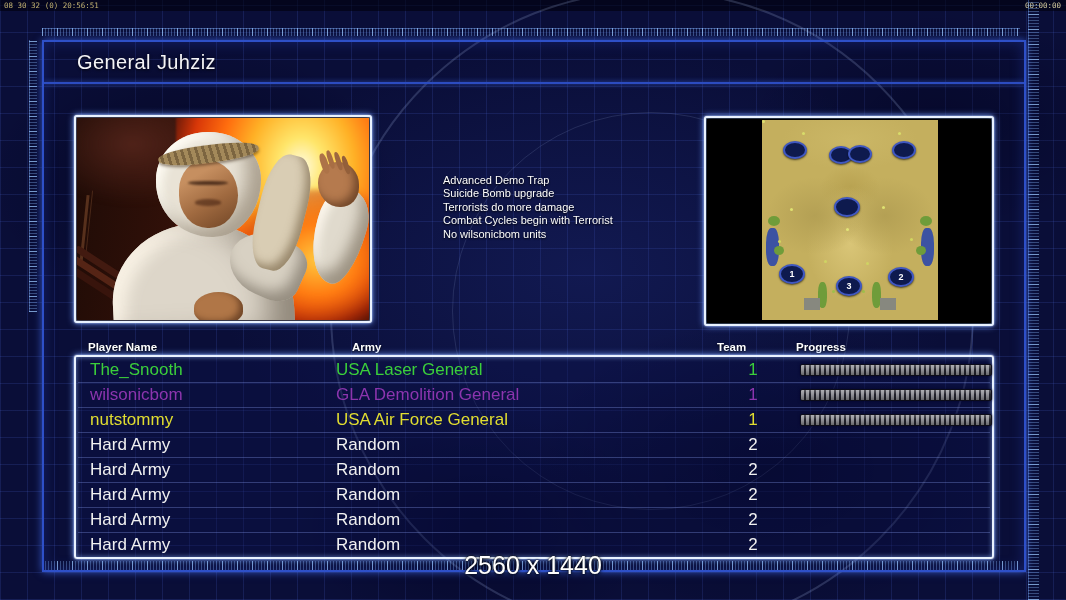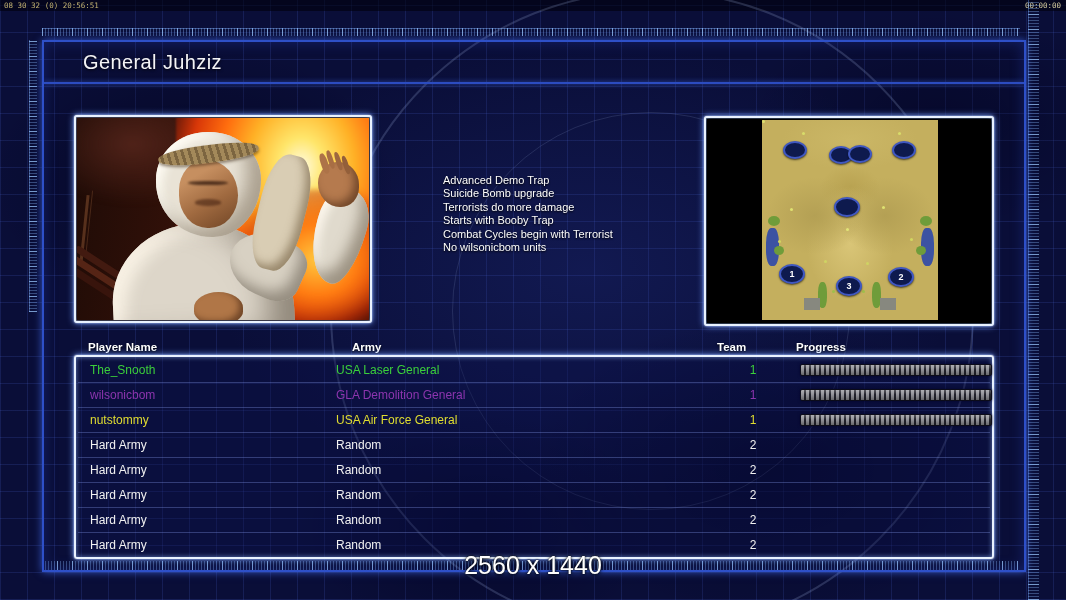--- a/index.html
+++ b/index.html
@@ -34,21 +34,21 @@
       repeating-linear-gradient(0deg, rgba(140,190,255,0.35) 0 1px, transparent 1px 3px);}
   .ruler-left{left:29px;top:40px;width:7px;height:272px;border-left:1px solid rgba(130,180,255,0.45);}
   .ruler-right{right:27px;top:0;width:10px;height:600px;border-left:1px solid rgba(120,170,255,0.4);}
   .reticle1,.reticle2{position:absolute;border-radius:50%;pointer-events:none;}
   .reticle1{left:330px;top:-10px;width:640px;height:640px;border:2px solid rgba(175,195,240,0.20);}
   .reticle2{left:452px;top:112px;width:396px;height:396px;border:1px solid rgba(175,195,240,0.14);}
   
   .frame{position:absolute;left:42px;top:40px;width:980px;height:528px;
     border:2px solid #2e50c8;box-shadow:0 0 8px rgba(70,115,255,0.7), inset 0 0 14px rgba(40,70,200,0.35);}
   .title{position:absolute;left:33px;top:9px;color:#f4f4f6;font-size:20px;letter-spacing:0.4px;
-    text-shadow:0 1px 3px rgba(0,0,0,0.8);margin-left:6px;}
+    text-shadow:0 1px 3px rgba(0,0,0,0.8);}
   .title-line{position:absolute;left:0;top:40px;width:100%;height:2px;background:#2c4cc0;
     box-shadow:0 0 5px rgba(70,115,255,0.7);}
   
   .glowpanel{position:absolute;border:2px solid #e9f2ff;border-radius:3px;
     box-shadow:0 0 7px #6f9bff, 0 0 2px #fff, inset 0 0 5px rgba(150,190,255,0.65);}
   
   .portrait{left:74px;top:115px;width:294px;height:204px;background:#150604;}
   .pscene{position:absolute;inset:1px;overflow:hidden;
     background:linear-gradient(100deg,#1e0b06 0%,#331109 38%,#4a1607 62%,#2c0d05 100%);}
   .pscene .fire{position:absolute;left:34%;top:-18%;width:78%;height:120%;
@@ -121,21 +121,21 @@
     border-radius:50%;box-shadow:0 1px 2px rgba(0,0,0,0.65);}
   .mm-start{position:absolute;width:22px;height:16px;background:#0e1a4e;border:2px solid #4058c2;
     border-radius:50%;box-shadow:0 1px 2px rgba(0,0,0,0.65);
     color:#fff;font-size:9px;font-weight:bold;text-align:center;line-height:16px;}
   
   .thead{position:absolute;top:341px;color:#fff;font-size:11.5px;font-weight:bold;
     text-shadow:0 1px 2px #000;}
   .table-panel{left:74px;top:355px;width:916px;height:200px;background:rgba(12,16,74,0.35);}
   .trows{position:absolute;inset:1px 2px;display:flex;flex-direction:column;}
   .trow{position:relative;height:24px;flex:0 0 24px;display:flex;align-items:center;
-    font-size:12px;border-bottom:1px solid rgba(130,150,230,0.35);}
+    font-size:17px;border-bottom:1px solid rgba(130,150,230,0.35);}
   .trow:last-child{border-bottom:none;}
   .c-player{position:absolute;left:12px;}
   .c-army{position:absolute;left:258px;}
   .c-team{position:absolute;left:645px;width:60px;text-align:center;}
   .c-bar{position:absolute;left:722px;width:190px;height:10px;border-radius:2px;
     border:1px solid #0c0c1a;
     background:
       linear-gradient(180deg, rgba(255,255,255,0.25) 0%, rgba(255,255,255,0) 45%, rgba(0,0,0,0.3) 100%),
       repeating-linear-gradient(90deg,#94949a 0 3px,#23232c 3px 5px);
     box-shadow:0 0 3px rgba(0,0,40,0.8);}
@@ -183,21 +183,20 @@
       </div>
       <div class="p-tail"></div>
       <div class="p-hand2"></div>
     </div>
   </div>
 
   <div class="abilities">
       <div class="ability">Advanced Demo Trap</div>
       <div class="ability">Suicide Bomb upgrade</div>
       <div class="ability">Terrorists do more damage</div>
-      <div class="ability">Starts with Booby Trap</div>
       <div class="ability">Combat Cycles begin with Terrorist</div>
       <div class="ability">No wilsonicbom units</div>
     </div>
 
   <div class="glowpanel map-panel">
     <div class="mm-black">
       <div class="mm-map">
         <div class="mm-water" style="left:4px;top:108px;"></div>
         <div class="mm-water" style="left:159px;top:108px;"></div>
         <div class="mm-green" style="left:6px;top:96px;width:12px;height:10px;"></div>

